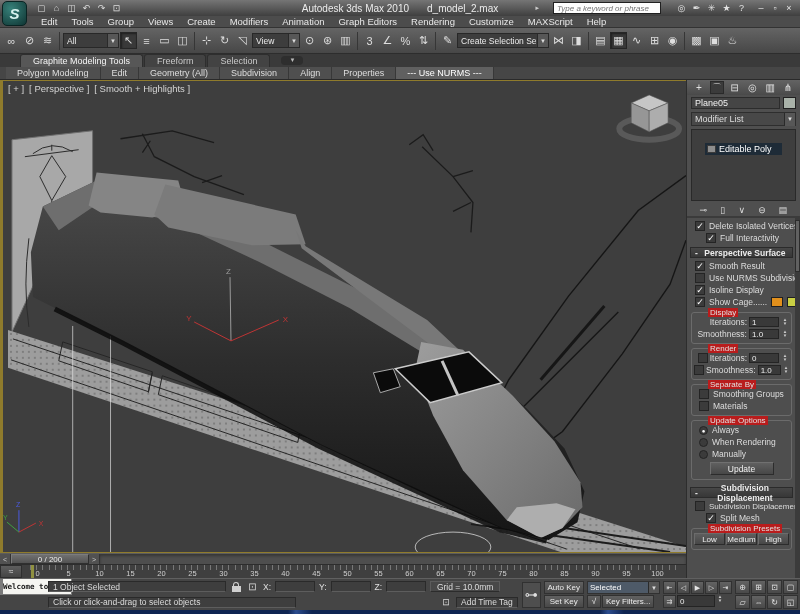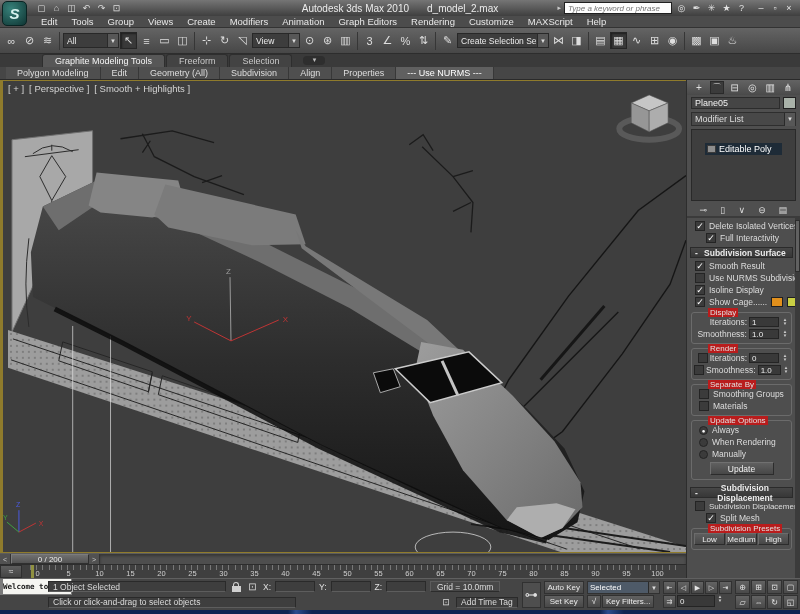--- a/index.html
+++ b/index.html
@@ -6,41 +6,41 @@
   body{width:800px;height:614px;overflow:hidden;font-family:"Liberation Sans",sans-serif;background:#4a4a4a}
   .app{width:800px;height:614px;display:flex;flex-direction:column}
 
   
   .titlebar{height:16px;background:linear-gradient(#757575,#3f3f3f);display:flex;align-items:center;padding:0 4px;position:relative;flex:0 0 auto}
   .logo{position:absolute;left:2px;top:1px;width:25px;height:25px;z-index:6;background:radial-gradient(circle at 35% 30%,#37817a,#0f3533);border:1px solid #0a2423;border-radius:5px;color:#d8f3ef;font-weight:bold;font-size:15px;font-style:italic;display:flex;align-items:center;justify-content:center}
   .qat{margin-left:31px;display:flex;gap:2px;z-index:2}
   .qat .tbtn{width:13px;height:12px;font-size:9px}
   .titletext{position:absolute;left:0;right:0;text-align:center;font-size:10px;color:#ececec;pointer-events:none}
   .titletext span{margin:0 9px}
-  .infocenter{margin-left:auto;display:flex;align-items:center;gap:3px;z-index:2}
+  .infocenter{margin-left:auto;display:flex;align-items:center;gap:14px;z-index:2}
   .iccollapse{color:#ccc;font-size:7px}
   .search{width:108px;height:12px;font-size:8px;font-style:italic;border:1px solid #202020;background:#fdfdfd;color:#444;padding:0 3px;font-family:"Liberation Sans",sans-serif}
   .icbtn{font-size:9px;color:#e2e2e2;width:13px;text-align:center}
   .winbtns{display:flex;gap:4px;margin-left:8px;margin-right:2px}
   .winbtn{width:10px;font-size:9px;color:#e6e6e6;text-align:center}
 
   
   .menubar{height:12px;background:#4c4c4c;display:flex;align-items:center;padding-left:34px;border-bottom:1px solid #333;flex:0 0 auto}
   .menuitem{font-size:9.5px;color:#e8e8e8;padding:0 7px;white-space:nowrap}
 
   
   .toolbar{height:26px;background:linear-gradient(#646464,#474747);display:flex;align-items:center;padding:0 3px;gap:1px;border-bottom:1px solid #2d2d2d;flex:0 0 auto}
   .tbtn{width:17px;height:17px;display:flex;align-items:center;justify-content:center;font-size:11px;color:#dedede;border:1px solid transparent;flex:0 0 auto}
   .tbtn.pressed{background:#393939;border:1px solid #262626;box-shadow:inset 1px 1px 2px #1f1f1f}
   .tsep{width:1px;height:18px;background:#363636;margin:0 2px;flex:0 0 auto}
   .tdrop{height:15px;background:#3d3d3d;border:1px solid #282828;color:#ebebeb;font-size:8.5px;display:flex;align-items:center;justify-content:space-between;padding-left:3px;flex:0 0 auto}
   .arrowbox{width:11px;height:13px;background:#575757;display:flex;align-items:center;justify-content:center;font-size:6px;border-left:1px solid #2a2a2a;color:#ddd}
 
   
-  .ribbontabs{height:13px;background:#3a3a3a;display:flex;align-items:center;padding-left:42px;gap:1px;flex:0 0 auto}
+  .ribbontabs{height:13px;background:#3a3a3a;display:flex;align-items:center;padding-left:20px;gap:1px;flex:0 0 auto}
   .rtab{font-size:9px;color:#c9c9c9;padding:1px 12px 1px;background:#434343;border:1px solid #2e2e2e;border-bottom:none;border-radius:3px 3px 0 0;white-space:nowrap}
   .rtab.pressed{background:#575757;color:#f5f5f5}
   .rmin{width:22px;height:9px;background:#2e2e2e;border-radius:4px;color:#bbb;font-size:6px;text-align:center;line-height:8px;margin-left:10px;align-self:center}
   .ribbonpanels{height:13px;background:#464646;display:flex;padding-left:6px;border-bottom:1px solid #2a2a2a;flex:0 0 auto}
   .rpanel{font-size:9px;color:#dedede;padding:0 11px;display:flex;align-items:center;border-right:1px solid #383838;background:#4f4f4f;white-space:nowrap}
   .rpanel.pressed{background:#606060;color:#fff}
 
   
   .content{display:flex;height:498px;flex:0 0 auto}
   .leftcol{width:686px;display:flex;flex-direction:column}
@@ -463,21 +463,21 @@
           <span class="cb">✓</span>
           <span>Delete Isolated Vertices</span>
         </div>
         <div class="cbrow center">
           <span class="cb">✓</span>
           <span>Full Interactivity</span>
         </div>
 
         <div class="rollhead">
           <span>-</span>
-          <span class="rtitle">Subdivision Surface</span>
+          <span class="rtitle">Perspective Surface</span>
         </div>
         <div class="cbrow">
           <span class="cb">✓</span>
           <span>Smooth Result</span>
         </div>
         <div class="cbrow">
           <span class="cb"></span>
           <span>Use NURMS Subdivision</span>
         </div>
         <div class="cbrow">

